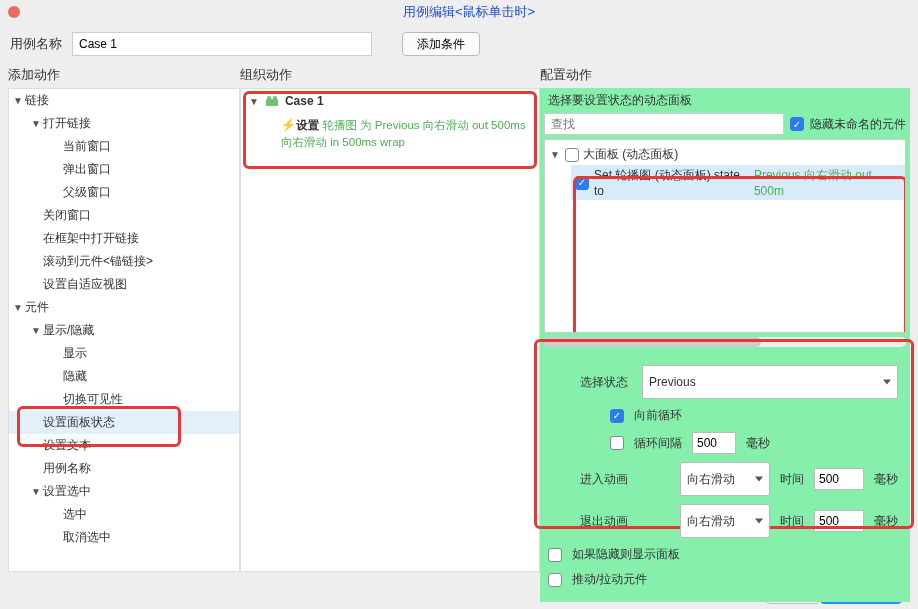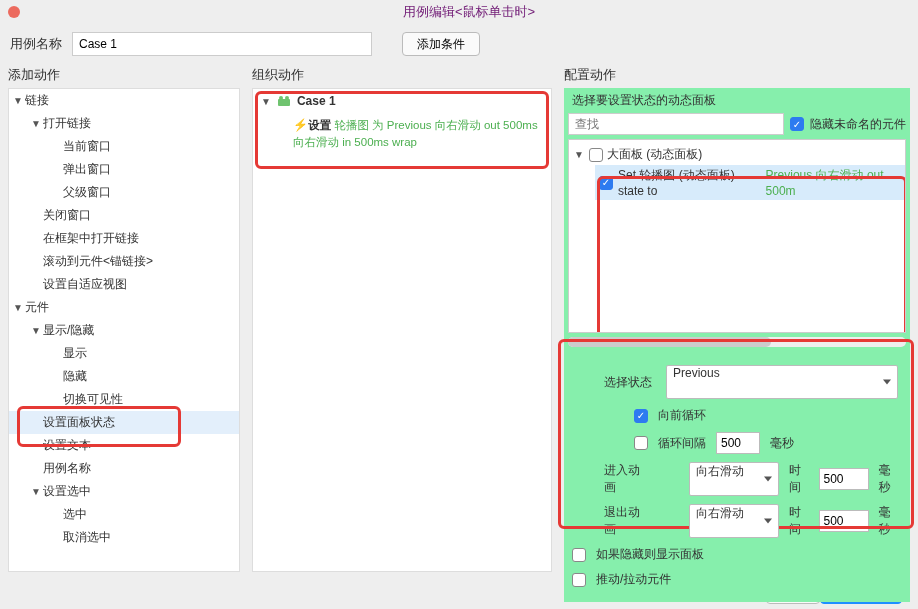--- a/index.html
+++ b/index.html
@@ -1,25 +1,25 @@
 <!DOCTYPE html>
 <html><head>
 <meta charset="utf-8">
 <style>
 * { box-sizing: border-box; margin: 0; padding: 0; font-family: -apple-system, "Helvetica Neue", Arial, sans-serif; }
 body { background: #eeeeee; width: 918px; height: 609px; overflow: hidden; font-size: 12px; color: #333; }
 .titlebar { height: 24px; display: flex; align-items: center; padding: 0 8px; background: #eeeeee; }
 .traffic-close { width: 12px; height: 12px; border-radius: 50%; background: #ec6a5e; margin-right: 8px; }
-.title { flex: 1; text-align: center; font-size: 13px; color: #701a75; }
+.title { flex: 1; text-align: center; font-size: 13px; color: #1d4ed8; }
 .toprow { display: flex; align-items: center; padding: 8px 10px; gap: 10px; }
 .toprow label { font-size: 13px; }
 .case-input { width: 300px; height: 24px; border: 1px solid #ccc; background: #fff; padding: 2px 6px; font-size: 12px; }
 .btn { height: 24px; border: 1px solid #bbb; background: #fafafa; border-radius: 4px; padding: 0 14px; font-size: 12px; cursor: pointer; }
 .btn-primary { background: #1e90ff; color: #fff; border-color: #1e90ff; padding: 3px 28px; }
-.columns { display: flex; height: 508px; padding: 0 8px; gap: 12px; }
+.columns { display: flex; height: 508px; padding: 0 8px; gap: 0; }
 .col { display: flex; flex-direction: column; }
 .col-title { font-size: 13px; color: #333; padding: 2px 0 4px 0; }
 .col1 { width: 232px; }
 .col2 { width: 300px; }
 .col3 { flex: 1; }
 .tree-panel { flex: 1; border: 1px solid #ddd; background: #fff; overflow-y: auto; overflow-x: hidden; font-size: 12px; }
 .tree-item { padding: 3px 4px 3px 0; white-space: nowrap; display: flex; align-items: center; cursor: pointer; }
 .tree-item .twisty { width: 14px; display: inline-block; text-align: center; color: #555; font-size: 10px; }
 .tree-item.selected { background: #e3effb; }
 .ind-0 { padding-left: 2px; }
@@ -43,21 +43,21 @@
 .pt-row { display:flex; align-items:center; gap:4px; padding:2px 4px; }
 .pt-row .twisty { width:12px; font-size:10px; text-align:center; color:#555; }
 .pt-child { margin-left:26px; background:#d7ebfb; padding:2px 4px; display:flex; align-items:center; gap:5px; }
 .pt-child .lab { color:#333; }
 .pt-child .green { color:#4caf50; }
 .scrollbar-stub { height:10px; margin:4px; background:#eee; border-radius:5px; position:relative; }
 .scrollbar-stub .thumb { position:absolute; left:0; top:0; height:10px; width:60%; background:#ccc; border-radius:5px; }
 .config-block { margin: 4px 4px 4px 0; padding: 6px 8px; font-size:12px; }
 .cfg-row { display:flex; align-items:center; gap:10px; padding:4px 0; }
 .cfg-label { width:52px; text-align:left;margin-left:32px; }
-.select { border:1px solid #bbb; background:#fff; height:34px; padding:0 22px 0 6px; font-size:12px; min-width:90px; position:relative; display:inline-flex; align-items:flex-start; border-radius:2px; }
+.select { border:1px solid #bbb; background:#fff; height:34px; padding:0 22px 0 6px; font-size:12px; min-width:90px; position:relative; display:inline-flex; align-items:center; border-radius:2px; }
 .select::after { content:""; position:absolute; right:6px; top:50%; width:0;height:0; border-left:4px solid transparent; border-right:4px solid transparent; border-top:5px solid #555; transform:translateY(-50%);}
 .select.wide { flex:1; }
 .num-input { width:50px; height:22px; border:1px solid #bbb; background:#fff; padding:0 4px; font-size:12px; }
 .num-input.sm { width:44px; }
 .footer { display:flex; justify-content:flex-end; gap:0; padding: 8px 16px 0 0; }
 .red-box-1 { position:absolute; border:3px solid #e53935; border-radius:6px; pointer-events:none; }
 </style>
 </head>
 <body>
 

